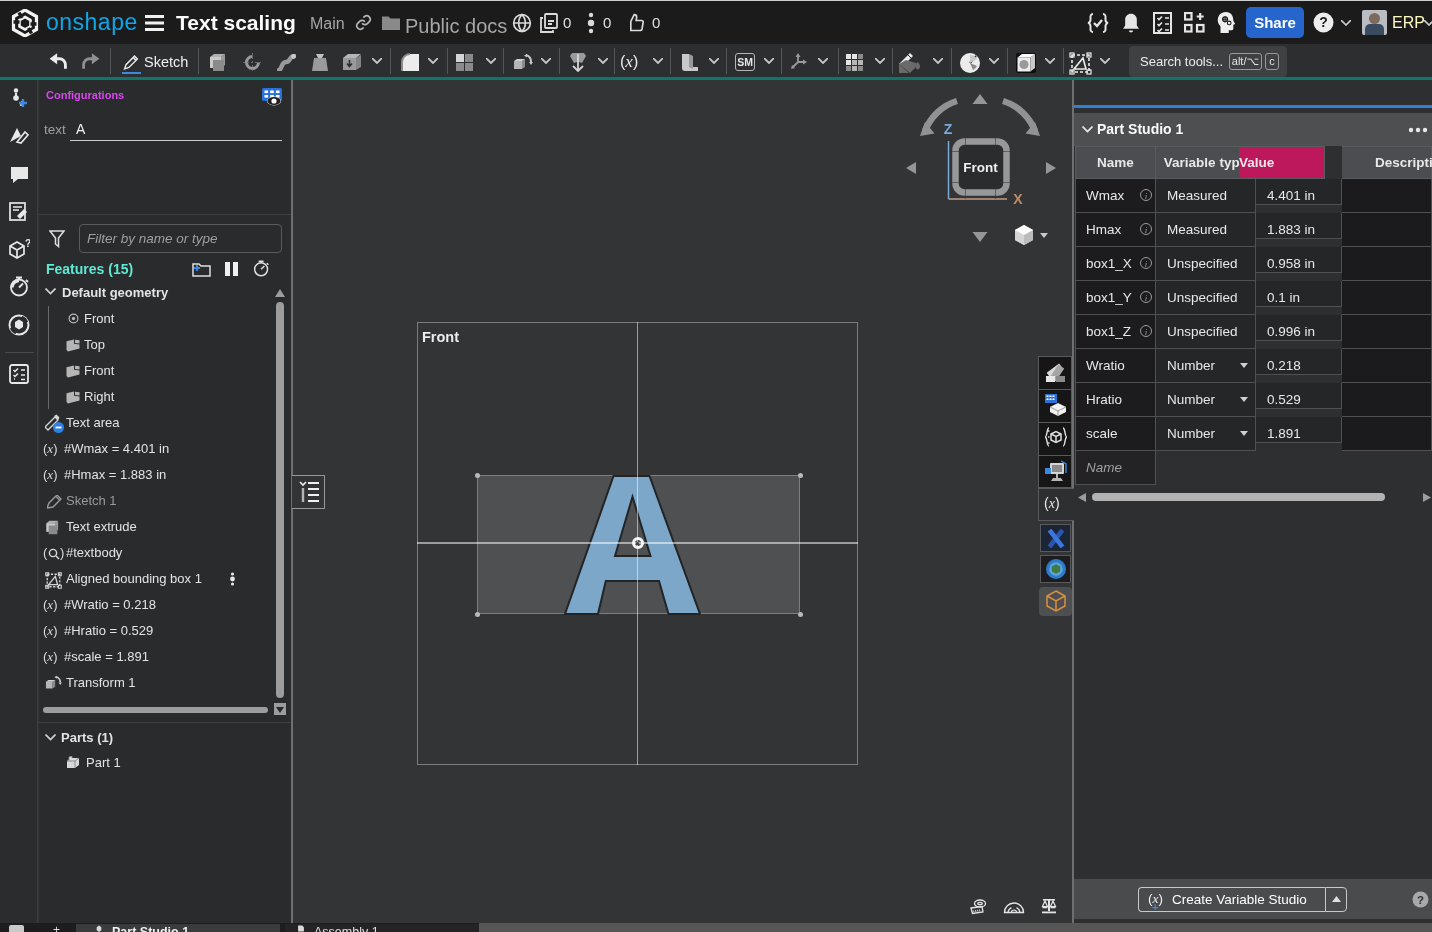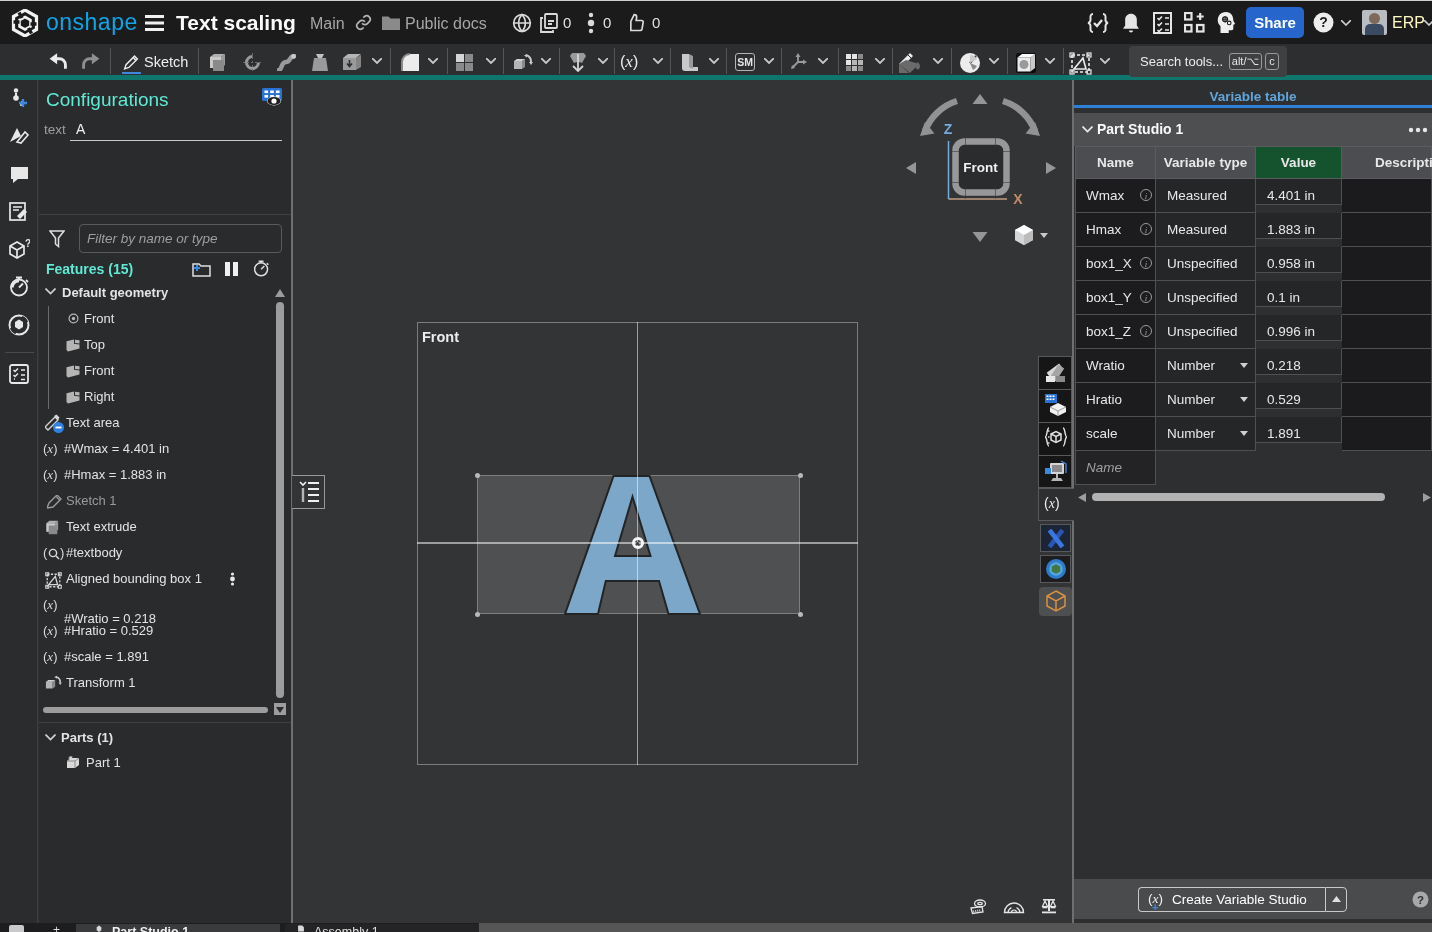--- a/index.html
+++ b/index.html
@@ -3,21 +3,21 @@
 <meta charset="utf-8">
 <style>
 * { margin:0; padding:0; box-sizing:border-box; }
 html,body { width:1432px; height:932px; overflow:hidden; background:#333436;
   font-family:"Liberation Sans", sans-serif; }
 #app { position:absolute; top:0; left:0; width:1432px; height:932px; }
 .abs { position:absolute; }
 
 #topline { position:absolute; top:0; left:0; width:1432px; height:1px; background:#cfcfcf; }
 #topbar { position:absolute; top:1px; left:0; width:1432px; height:43px; background:#1b1b1b; color:#e8e8e8; }
-#toolbar { position:absolute; top:44px; left:0; width:1432px; height:36px; background:#2d2e30; border-bottom:5px solid #0f766e; }
+#toolbar { position:absolute; top:44px; left:0; width:1432px; height:36px; background:#2d2e30; border-bottom:3px solid #0f766e; }
 .tsep { position:absolute; top:4px; width:1px; height:26px; background:#55565a; }
 .chev { position:absolute; top:14px; width:10px; height:6px; }
 
 #leftstrip { position:absolute; top:80px; left:0; width:38px; height:843px; background:#2b2c2e; border-right:1px solid #3d3d3f; }
 
 #leftpanel { position:absolute; top:80px; left:39px; width:252px; height:843px; background:#2a2b2d; color:#e3e3e3; font-size:13px; }
 
 #viewport { position:absolute; top:80px; left:291px; width:783px; height:843px; background:#333436; }
 #vsplitL { position:absolute; top:80px; left:291px; width:2px; height:843px; background:#6e6f71; }
 #vsplitR { position:absolute; top:80px; left:1072px; width:2px; height:843px; background:#6e6f71; }
@@ -55,21 +55,21 @@
     <div class="abs" style="left:310px;top:14px;font-size:16px;color:#a6a6a6">Main</div>
 
     <svg class="abs" style="left:355px;top:13px" width="17" height="17" viewBox="0 0 24 24" fill="none" stroke="#b5b5b5" stroke-width="2.4">
       <path d="M10 13a5 5 0 0 0 7.5.5l3-3a5 5 0 0 0-7-7l-1.7 1.7"></path>
         <path d="M14 11a5 5 0 0 0-7.5-.5l-3 3a5 5 0 0 0 7 7l1.7-1.7"></path>
     </svg>
 
     <svg class="abs" style="left:382px;top:14px" width="18" height="15" viewBox="0 0 18 15">
       <path d="M0 1.5 L6.5 1.5 L8.5 3.5 L18 3.5 L18 15 L0 15 Z" fill="#8a8a8a"></path>
     </svg>
-    <div class="abs" style="left:405px;top:14px;font-size:16px;color:#a6a6a6">Public docs</div>
+    <div class="abs" style="left:405px;top:14px;font-size:20px;color:#a6a6a6">Public docs</div>
 
     <svg class="abs" style="left:512px;top:12px" width="20" height="20" viewBox="0 0 24 24" fill="none" stroke="#dadada" stroke-width="2">
       <circle cx="12" cy="12" r="10"></circle>
         <path d="M2 12h20M12 2c3 3 4 6.5 4 10s-1 7-4 10c-3-3-4-6.5-4-10s1-7 4-10z"></path>
     </svg>
 
     <svg class="abs" style="left:540px;top:12px" width="18" height="20" viewBox="0 0 18 20" fill="none" stroke="#dadada" stroke-width="1.8">
       <rect x="5" y="1" width="12" height="14" rx="1"></rect>
         <path d="M3 5 L1 5 L1 19 L13 19 L13 17"></path>
         <path d="M8 8h6M8 11h4"></path>
@@ -375,21 +375,21 @@
 
     <svg class="abs" style="left:9px;top:284px" width="20" height="20" viewBox="0 0 20 20" fill="none" stroke="#e8e8e8">
         <rect x="1" y="1" width="18" height="18" rx="2" stroke-width="1.8"></rect>
         <path d="M4.5 6 l1.5 1.5 l3 -3" stroke-width="1.5"></path>
         <path d="M4.5 11 l1.5 1.5 l3 -3" stroke-width="1.5"></path>
         <path d="M5 15 h1" stroke-width="1.5"></path>
         <path d="M12 6 h4 M12 11 h4 M12 15.5 h4" stroke-width="1.5"></path>
       </svg>
   </div>
   <div id="leftpanel">
-    <div class="abs" style="left:7px;top:9px;font-weight:normal;font-size:19px;color:#5eead4">Configurations</div>
+    <div class="abs" style="left:7px;top:9px;font-weight:bold;font-size:11px;color:#d946ef">Configurations</div>
     <svg class="abs" style="left:223px;top:8px" width="20" height="18" viewBox="0 0 20 18">
         <rect x="0" y="0" width="20" height="13" rx="1.5" fill="#2b72d7"></rect>
         <rect x="2.5" y="2.5" width="3.6" height="2.6" fill="#fff"></rect>
         <rect x="8.2" y="2.5" width="3.6" height="2.6" fill="#fff"></rect>
         <rect x="13.9" y="2.5" width="3.6" height="2.6" fill="#fff"></rect>
         <rect x="2.5" y="7" width="3.6" height="2.6" fill="#fff"></rect>
         <rect x="8.2" y="7" width="3.6" height="2.6" fill="#fff"></rect>
         <rect x="13.9" y="7" width="3.6" height="2.6" fill="#fff"></rect>
         <ellipse cx="12" cy="13" rx="7" ry="4.4" fill="#fff"></ellipse>
         <ellipse cx="12" cy="13" rx="6.6" ry="4" fill="#1d1d1d"></ellipse>
@@ -481,21 +481,21 @@
         <rect x="18" y="18" width="4" height="4" fill="none" stroke="#d5d5d5" stroke-width="1.4"></rect>
         <path d="M5 17 L17 17 L14 6 Z" fill="none" stroke="#d5d5d5" stroke-width="1.8"></path>
       </svg>
     <div class="abs" style="left:27px;top:491px">Aligned bounding box 1</div>
     <svg class="abs" style="left:190px;top:491px" width="7" height="16" viewBox="0 0 7 16" fill="#e8e8e8">
         <circle cx="3.5" cy="3" r="1.6"></circle>
         <circle cx="3.5" cy="8" r="2.4"></circle>
         <circle cx="3.5" cy="13" r="1.6"></circle>
       </svg>
     <div class="abs" style="left:4px;top:517px;color:#dcdcdc;font-size:13px">(<i style="font-family:'Liberation Serif',serif">x</i>)</div>
-    <div class="abs" style="left:25px;top:531px">#Wratio = 0.218</div>
+    <div class="abs" style="left:25px;top:517px">#Wratio = 0.218</div>
     <div class="abs" style="left:4px;top:543px;color:#dcdcdc;font-size:13px">(<i style="font-family:'Liberation Serif',serif">x</i>)</div>
     <div class="abs" style="left:25px;top:543px">#Hratio = 0.529</div>
     <div class="abs" style="left:4px;top:569px;color:#dcdcdc;font-size:13px">(<i style="font-family:'Liberation Serif',serif">x</i>)</div>
     <div class="abs" style="left:25px;top:569px">#scale = 1.891</div>
     <svg class="abs" style="left:6px;top:595px" width="17" height="16" viewBox="0 0 20 19">
         <rect x="1" y="8" width="8" height="8" fill="#b5b5b5"></rect>
         <path d="M9 16 l3 -2 v-8 l-3 2 Z" fill="#8a8a8a"></path>
         <path d="M1 8 l3 -2 h8 l-3 2 Z" fill="#d0d0d0"></path>
         <path d="M13 2 a7 7 0 0 1 5 7" fill="none" stroke="#c9c9c9" stroke-width="2"></path>
         <path d="M18 12 l-2 -3 h4 Z" fill="#c9c9c9"></path>
@@ -649,39 +649,38 @@
     <path d="M11 6.2 L15.2 8.6 L15.2 13.4 L11 15.8 L6.8 13.4 L6.8 8.6 Z" fill="#3f7a40"></path>
   </svg>
   <div class="abs" style="left:1039px;top:587px;width:33px;height:29px;background:#4e4f51;border-radius:4px;z-index:6"></div>
   <svg class="abs" style="left:1046px;top:590px;z-index:8" width="20" height="22" viewBox="0 0 20 22" fill="none" stroke="#d9913f" stroke-width="1.5">
     <path d="M10 1 L19 6 L19 16 L10 21 L1 16 L1 6 Z"></path>
     <path d="M1 6 L10 11 L19 6 M10 11 V21"></path>
   </svg>
   <div id="vsplitL"></div>
   <div id="vsplitR"></div>
   <div id="rightpanel">
-    <div class="abs" style="left:0;top:9px;width:358px;text-align:center;font-weight:bold;font-size:13.5px;color:#61a5da">Variable table</div>
     <div class="abs" style="left:0;top:25px;width:358px;height:2.5px;background:#2e7fd6"></div>
     <div class="abs" style="left:0;top:33px;width:358px;height:33px;background:#4e4f51">
       <svg class="abs" style="left:8px;top:13px" width="11" height="7" viewBox="0 0 11 7">
           <path d="M0.5 0.5 L5.5 5.5 L10.5 0.5" fill="none" stroke="#e8e8e8" stroke-width="1.7"></path>
         </svg>
       <div class="abs" style="left:23px;top:8px;font-weight:bold;font-size:14px;color:#fafafa">Part Studio 1</div>
       <svg class="abs" style="left:334px;top:14px" width="20" height="6" viewBox="0 0 20 6">
           <circle cx="3" cy="3" r="2.2" fill="#e8e8e8"></circle>
           <circle cx="10" cy="3" r="2.2" fill="#e8e8e8"></circle>
           <circle cx="17" cy="3" r="2.2" fill="#e8e8e8"></circle>
         </svg>
     </div>
 
     <div class="abs" style="left:1px;top:66px;width:357px;height:339px;font-size:13.5px">
 
       <div class="abs" style="left:0;top:0;width:81px;height:33px;background:#4c4d50;border:1px solid #5a5b5e;font-weight:bold;text-align:center;line-height:32px">Name</div>
       <div class="abs" style="left:81px;top:0;width:100px;height:33px;background:#4c4d50;border:1px solid #5a5b5e;border-left:none;font-weight:bold;text-align:center;line-height:32px">Variable type</div>
-      <div class="abs" style="left:181px;top:0;width:86px;height:33px;background:#14532d;border:1px solid #5a5b5e;border-left:none;font-weight:bold;text-align:center;line-height:32px">Value</div>
+      <div class="abs" style="left:164px;top:0;width:86px;height:33px;background:#be185d;border:1px solid #5a5b5e;border-left:none;font-weight:bold;line-height:32px">Value</div>
       <div class="abs" style="left:267px;top:0;width:90px;height:33px;background:#4c4d50;border:1px solid #5a5b5e;border-left:none;font-weight:bold;padding-left:33px;line-height:32px">Descripti</div>
     </div>
     <div class="vr" style="top:99px">
         <div class="c1">Wmax<span class="inf">i</span></div>
         <div class="c2">Measured</div>
         <div class="c3">4.401 in</div>
         <div class="c4"></div>
       </div>
     <div class="vr" style="top:133px">
         <div class="c1">Hmax<span class="inf">i</span></div>

